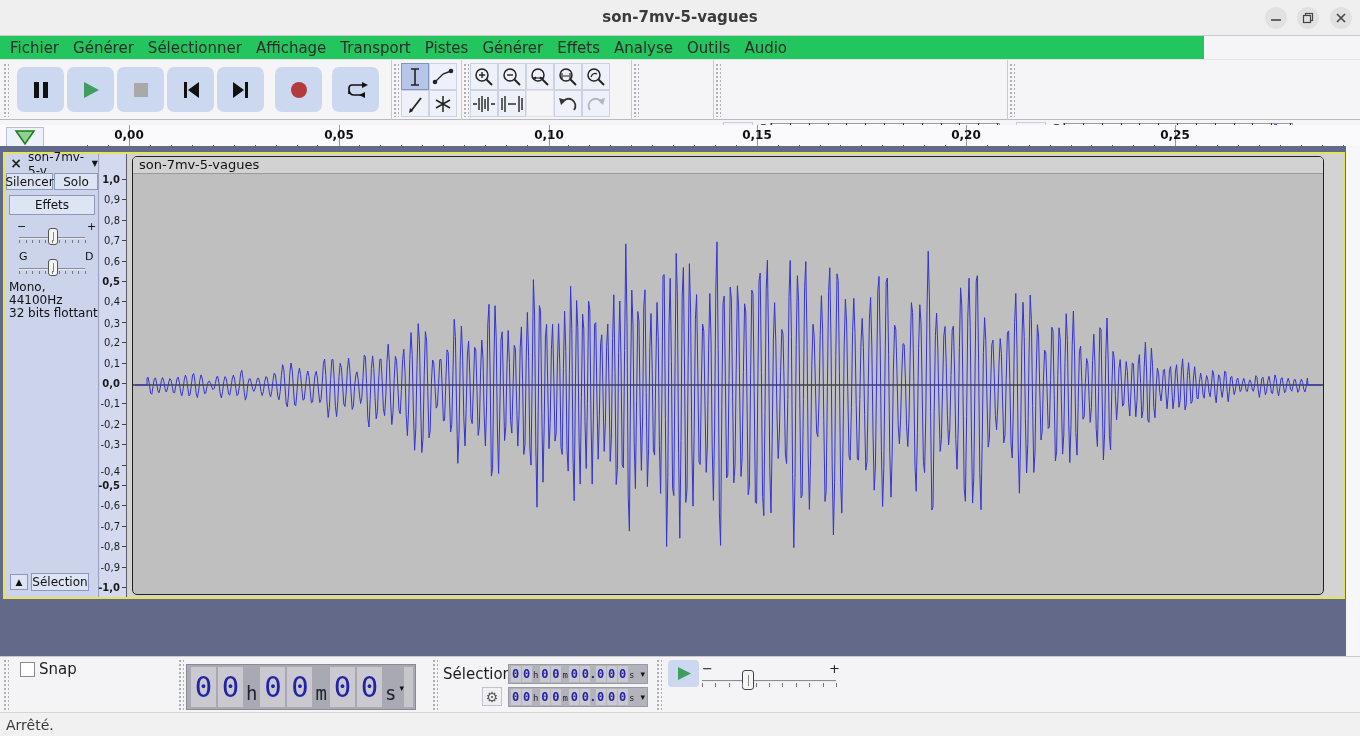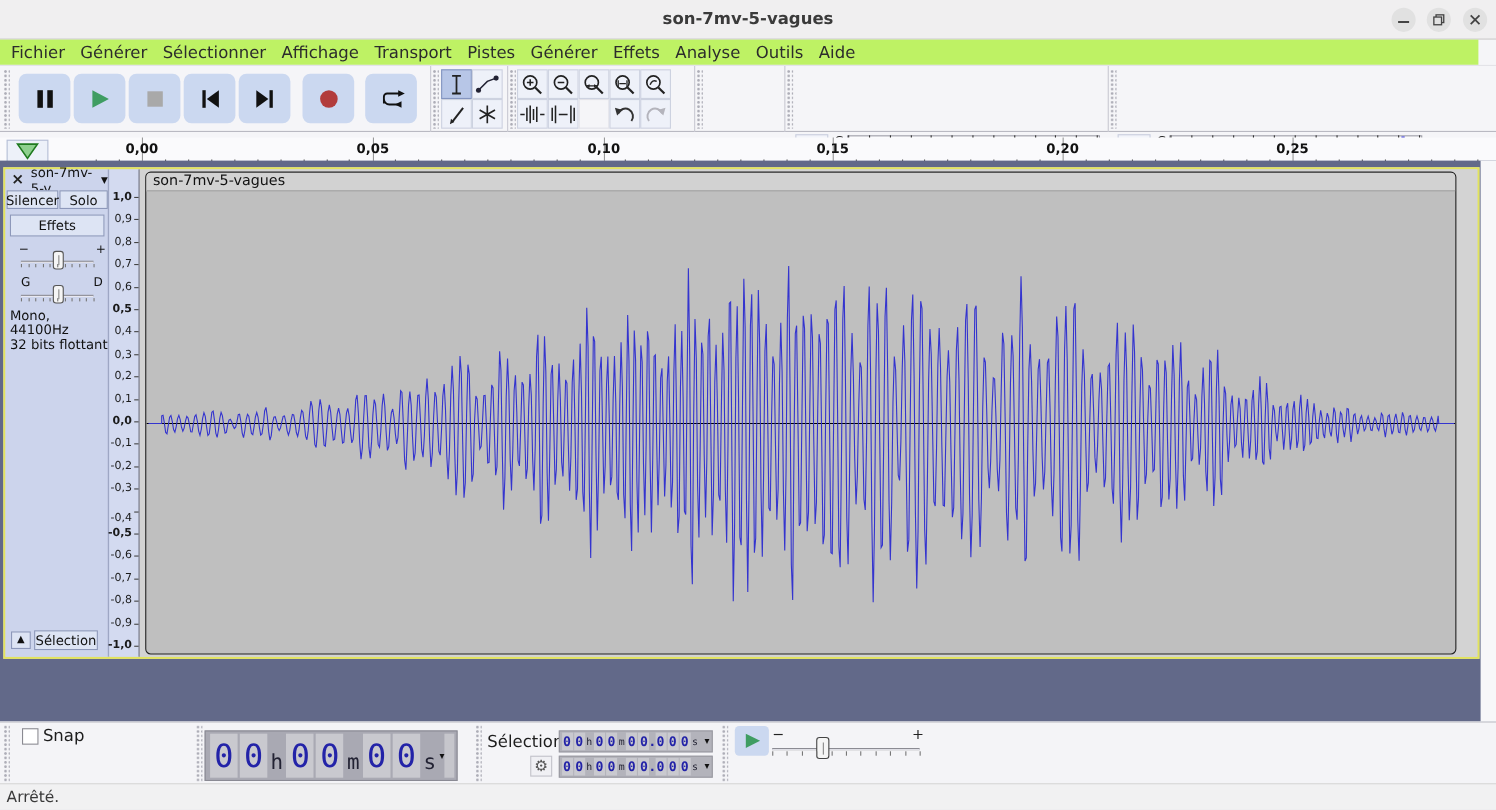--- a/index.html
+++ b/index.html
@@ -8,21 +8,21 @@
   #root{position:relative;width:1360px;height:736px}
   .abs{position:absolute}
 
   
   #titlebar{left:0;top:0;width:1360px;height:36px;background:#f0eff0;border-bottom:1px solid #cccbcc}
   #title{width:100%;text-align:center;line-height:35px;font-size:15px;font-weight:bold;color:#3b3b3b}
   .winbtn{top:7px;width:22px;height:22px;border-radius:50%;background:#e1e1e1;
     display:flex;align-items:center;justify-content:center;cursor:default}
 
   
-  #menubar{left:0;top:36px;width:1344px;height:23px;background:#bef264;display:flex;gap:14px;
+  #menubar{left:0;top:36px;width:1204px;height:23px;background:#22c55e;display:flex;gap:14px;
     padding-left:10px;align-items:center}
   .menu-item{font-size:15px;color:#2c2c2c;white-space:nowrap}
 
   
   #topdock{left:0;top:59px;width:1360px;height:61px;background:#f5f5f8;border-bottom:1px solid #b9b9c2;border-top:1px solid #e3e3e8}
   .vsep{position:absolute;top:0;width:1px;height:60px;background:#c9c9d2}
   .grip{position:absolute;top:3px;width:6px;height:54px;
     background-image:radial-gradient(circle,#aeaeb8 1px,transparent 1.3px);background-size:4px 4px}
   .tbtn{position:absolute;width:47px;height:45px;background:#cbd8f0;border-radius:7px;
     display:flex;align-items:center;justify-content:center}
@@ -165,21 +165,21 @@
       <span class="menu-item">Fichier</span>
       <span class="menu-item">Générer</span>
       <span class="menu-item">Sélectionner</span>
       <span class="menu-item">Affichage</span>
       <span class="menu-item">Transport</span>
       <span class="menu-item">Pistes</span>
       <span class="menu-item">Générer</span>
       <span class="menu-item">Effets</span>
       <span class="menu-item">Analyse</span>
       <span class="menu-item">Outils</span>
-      <span class="menu-item">Aide</span>
+      <span class="menu-item">Audio</span>
     </div>
 
   <div class="abs" id="topdock">
     <div class="grip" style="left:3px"></div>
 
     <div class="tbtn" style="left:17px;top:7px">
       <svg width="20" height="18">
           <rect x="3" y="1" width="5" height="16" fill="#111"></rect>
           <rect x="12" y="1" width="5" height="16" fill="#111"></rect>
         </svg>

